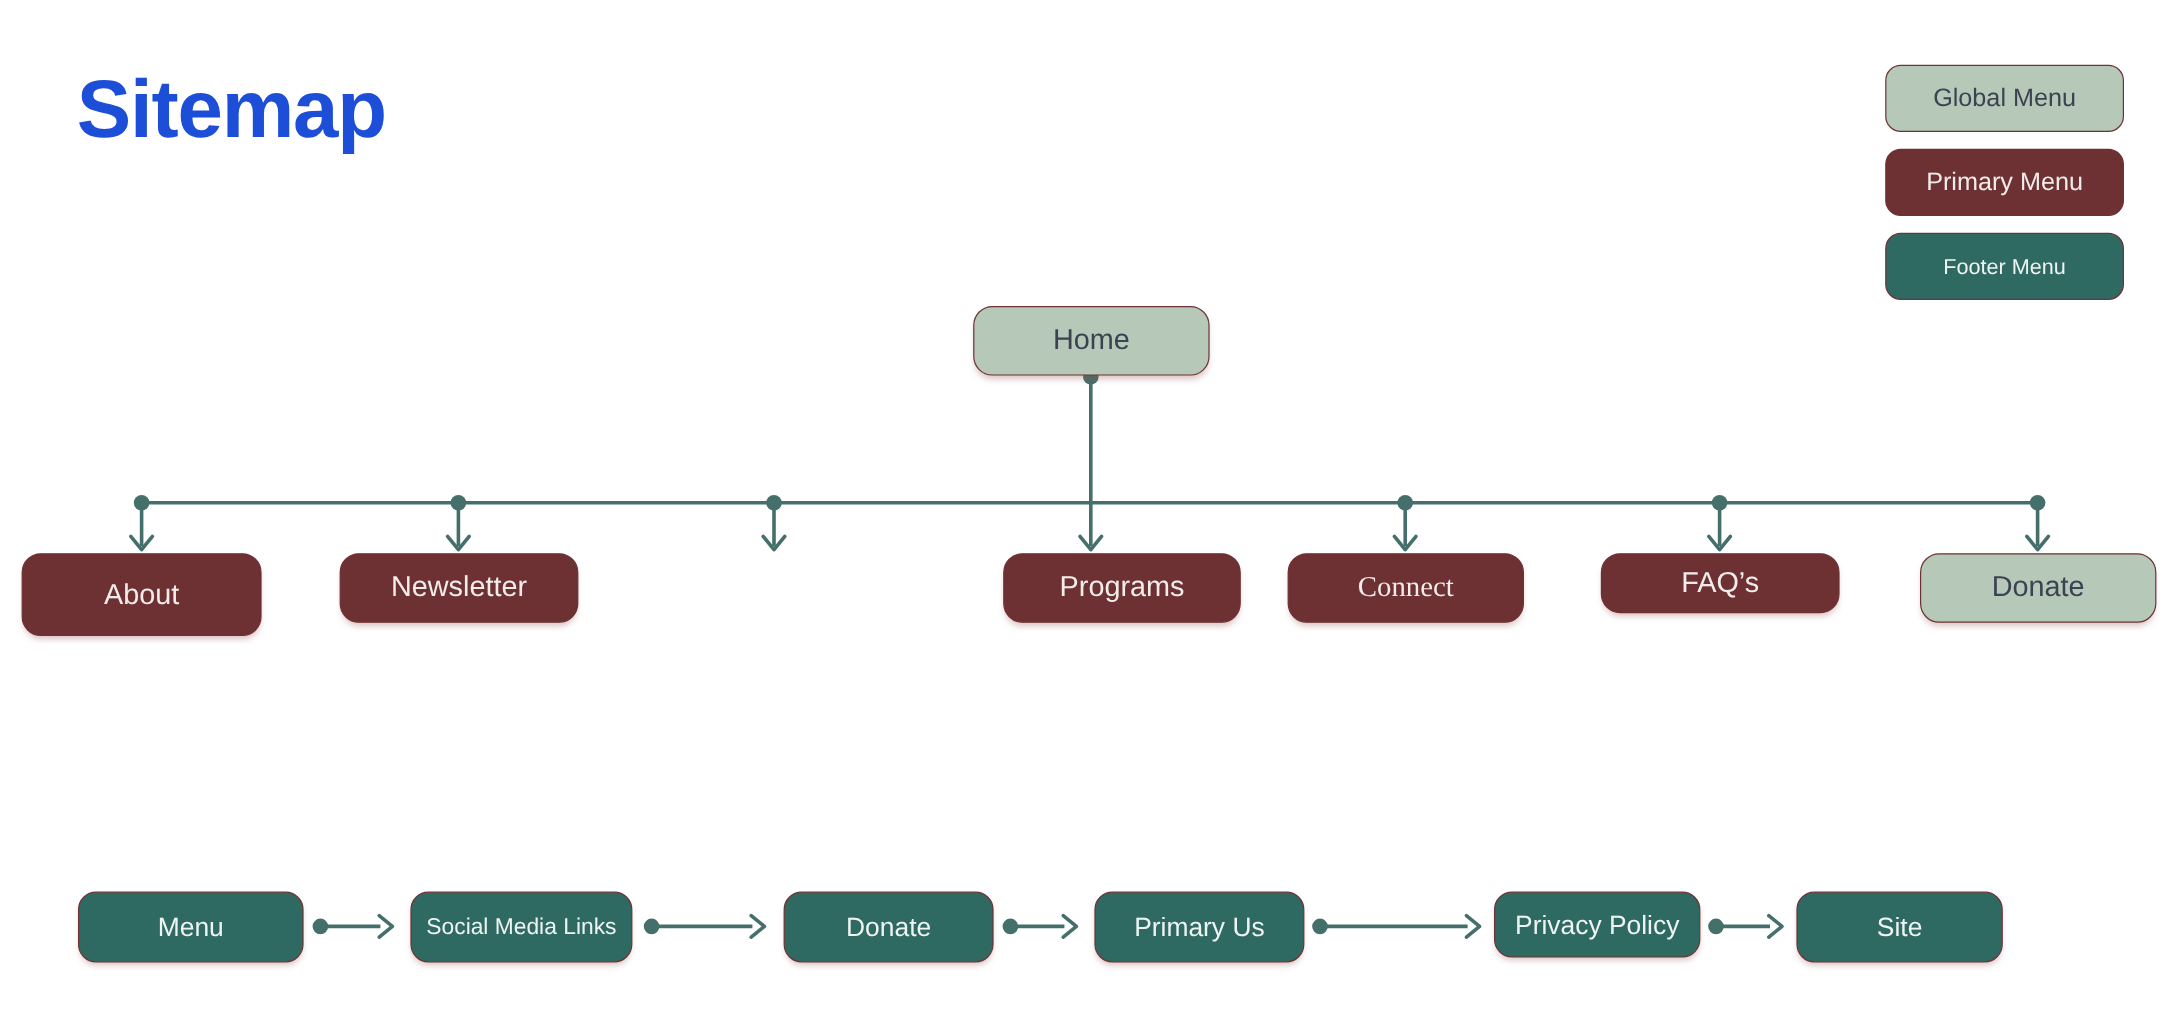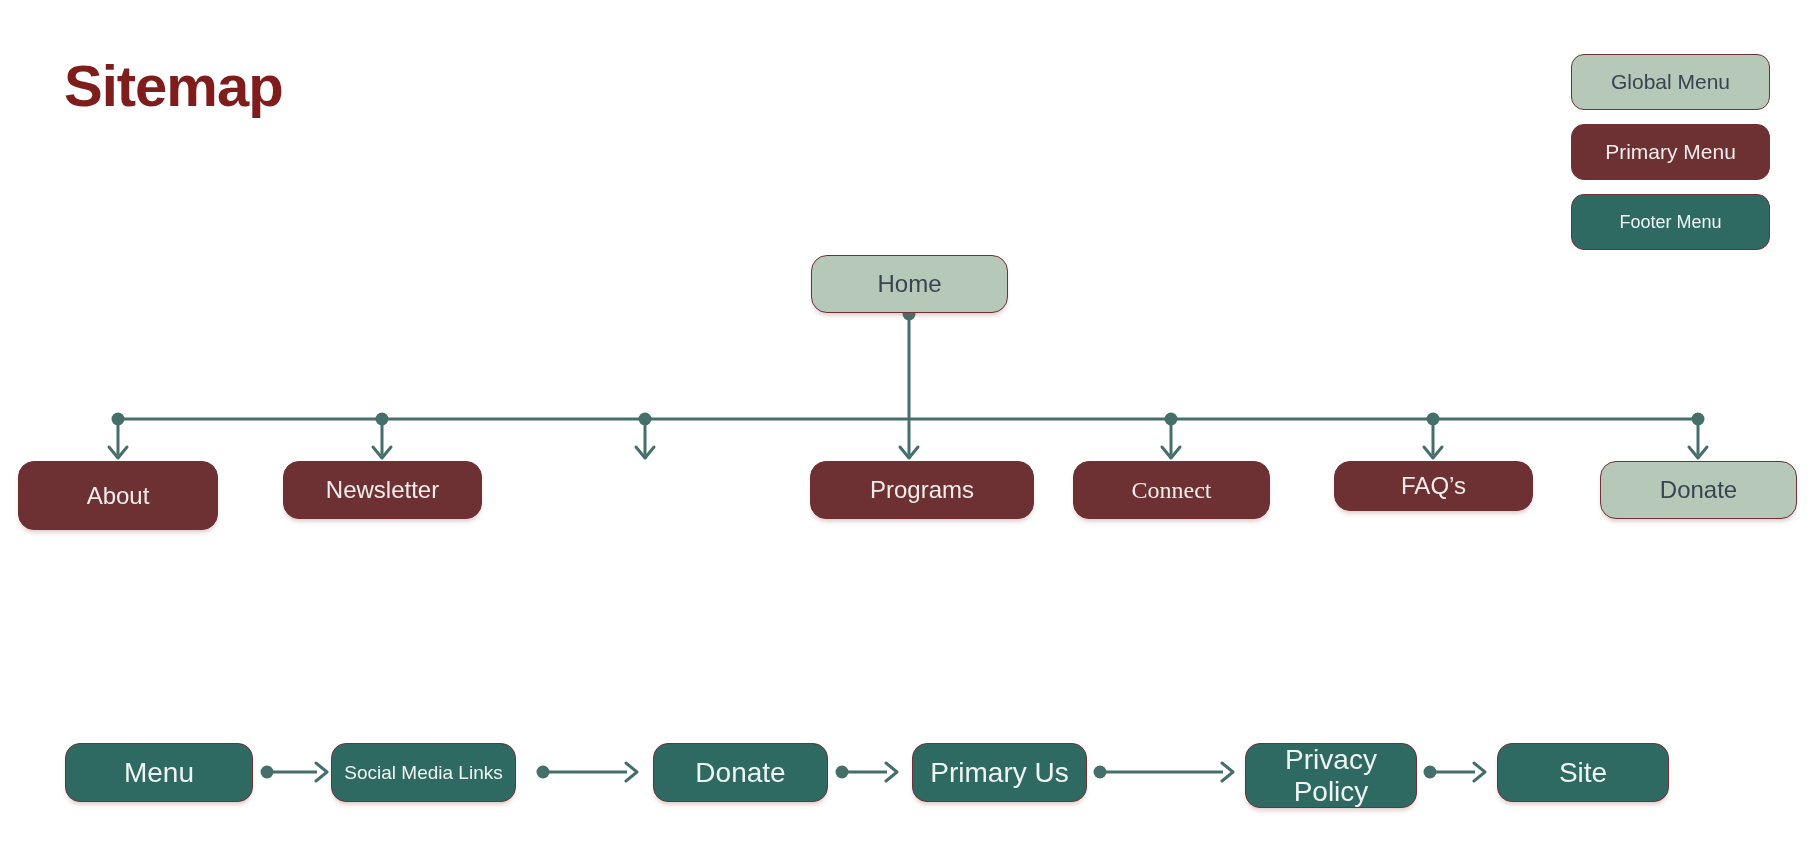--- a/index.html
+++ b/index.html
@@ -13,24 +13,24 @@
     width: 1817px;
     height: 856px;
     background: #ffffff;
     overflow: hidden;
   }
   .page-title {
     position: absolute;
     left: 64px;
     top: 52px;
     margin: 0;
-    font-size: 58px;
+    font-size: 68px;
     font-weight: bold;
     letter-spacing: -1px;
-    color: #7f1d1d;
+    color: #1d4ed8;
   }
   svg.connectors {
     position: absolute;
     left: 0;
     top: 0;
     width: 1817px;
     height: 856px;
     pointer-events: none;
   }
   .node {
@@ -53,21 +53,21 @@
   .node-primary {
     background: #6e3133;
     border: 1.5px solid #6e3133;
     color: #f2eceb;
     box-shadow: 0 4px 5px -2px rgba(150, 80, 80, 0.35);
   }
   .node-footer {
     background: #2f6a62;
     border: 1.5px solid #6e3234;
     color: #eef4f2;
-    font-size: 28px;
+    font-size: 22px;
     border-radius: 15px;
     box-shadow: 0 4px 5px -2px rgba(150, 80, 80, 0.35);
   }
   .legend {
     position: absolute;
     left: 1571px;
     top: 54px;
     width: 199px;
     display: flex;
     flex-direction: column;
@@ -190,45 +190,45 @@
   <div class="node node-global" style="left:811px; top:255px; width:197px; height:58px;">
     <span>Home</span>
   </div>
 
   <div class="node node-primary" style="left:18px; top:461px; width:200px; height:69px;">
     <span>About</span>
   </div>
   <div class="node node-primary" style="left:283px; top:461px; width:199px; height:58px;">
     <span>Newsletter</span>
   </div>
-  <div class="node node-primary" style="left:810px; top:461px; width:224px; height:58px;">
+  <div class="node node-primary" style="left:836px; top:461px; width:198px; height:58px;">
     <span>Programs</span>
   </div>
   <div class="node node-primary" style="left:1073px; top:461px; width:197px; height:58px;font-family:Liberation Serif, serif;">
     <span>Connect</span>
   </div>
   <div class="node node-primary" style="left:1334px; top:461px; width:199px; height:50px;">
     <span>FAQ’s</span>
   </div>
   <div class="node node-global" style="left:1600px; top:461px; width:197px; height:58px;">
     <span>Donate</span>
   </div>
 
   <div class="node node-footer" style="left:65px; top:743px; width:188px; height:59px;">
     <span>Menu</span>
   </div>
-  <div class="node node-footer" style="left:331px; top:743px; width:185px; height:59px; font-size:19px;">
+  <div class="node node-footer" style="left:342px; top:743px; width:185px; height:59px; font-size:19px;">
     <span>Social Media Links</span>
   </div>
   <div class="node node-footer" style="left:653px; top:743px; width:175px; height:59px;">
     <span>Donate</span>
   </div>
   <div class="node node-footer" style="left:912px; top:743px; width:175px; height:59px;">
     <span>Primary Us</span>
   </div>
-  <div class="node node-footer" style="left:1245px; top:743px; width:172px; height:65px;">
+  <div class="node node-footer" style="left:1245px; top:743px; width:172px; height:55px;">
     <span>Privacy Policy</span>
   </div>
   <div class="node node-footer" style="left:1497px; top:743px; width:172px; height:59px;">
     <span>Site</span>
   </div>
 
 </div>
 
 </body></html>

